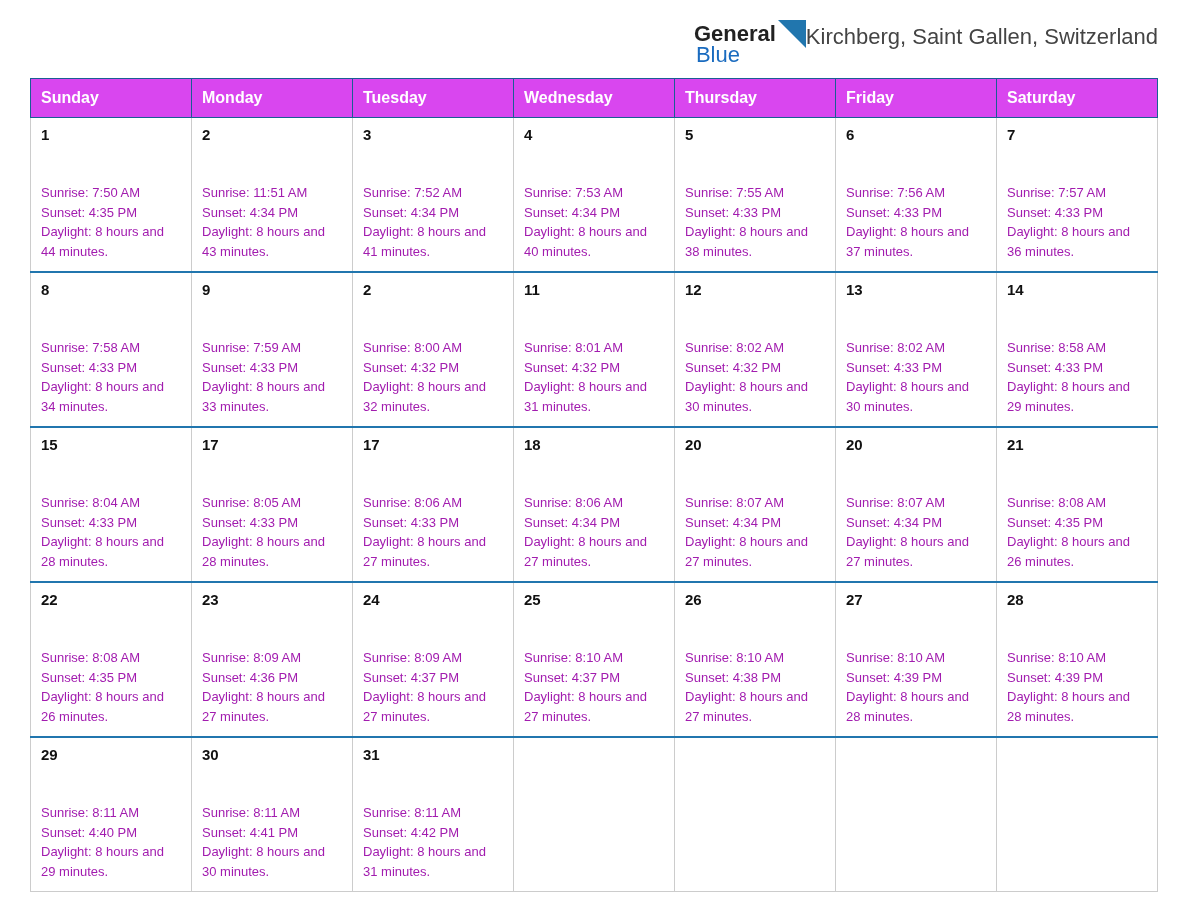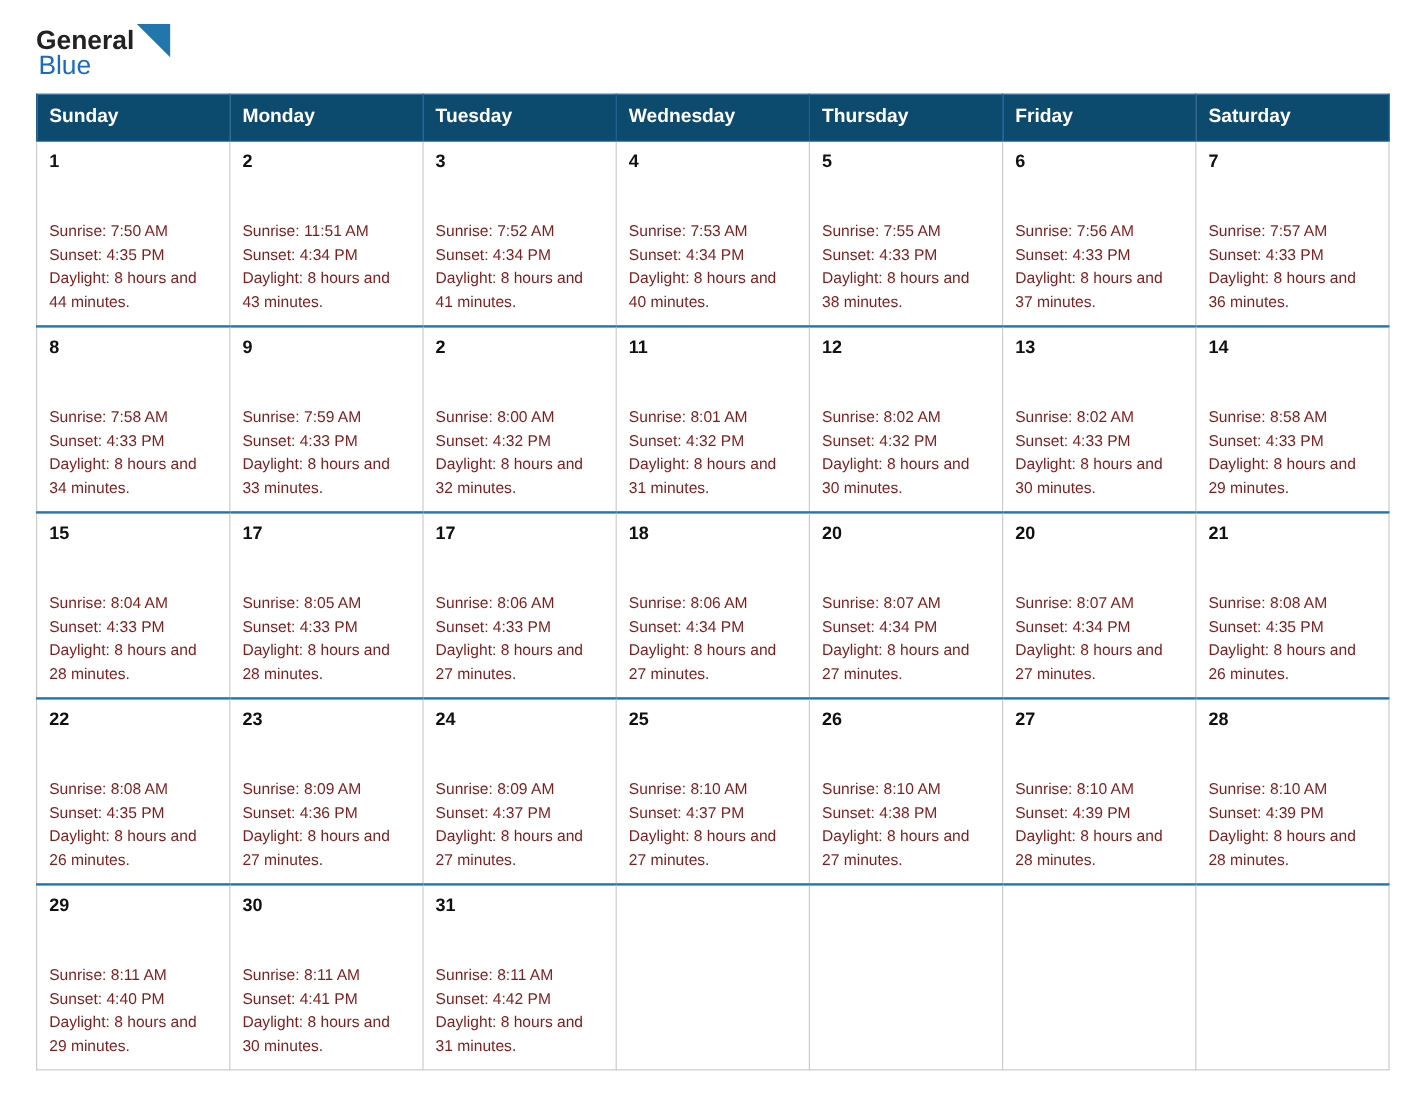--- a/index.html
+++ b/index.html
@@ -8,21 +8,21 @@
       background: #fff;
       color: #222;
       width: 1188px;
       min-height: 918px;
     }
     .page {
       padding: 20px 30px 30px 30px;
     }
     .header {
       display: flex;
-      justify-content: flex-start;
+      justify-content: flex-end;
       align-items: flex-start;
     }
     .logo-text-general {
       font-size: 22px;
       font-weight: bold;
       color: #222;
     }
     .logo-text-blue {
       font-size: 22px;
       font-weight: normal;
@@ -47,21 +47,21 @@
       font-weight: 400;
       color: #444;
       margin-top: 4px;
     }
     .calendar-table {
       width: 100%;
       border-collapse: collapse;
       margin-top: 10px;
     }
     .calendar-table thead tr th {
-      background-color: #0c4a6e;
+      background-color: #d946ef;
       color: #fff;
       font-size: 16px;
       font-weight: 600;
       padding: 10px 10px;
       text-align: left;
       border: 1px solid #1a5e94;
     }
     .calendar-table tbody tr td {
       vertical-align: top;
       padding: 8px 10px 10px 10px;
@@ -74,21 +74,21 @@
     }
     .calendar-table tbody tr td .day-number {
       font-size: 15px;
       font-weight: 600;
       display: block;
       margin-bottom: 4px;
       color: #111;
     }
     .calendar-table tbody tr td .day-info {
       font-size: 13px;
-      color: #7f1d1d;
+      color: #a21caf;
       line-height: 1.5;
       margin-top: 40px;
     }
     .calendar-table tbody tr td.empty {
       background: #fff;
     }
     .row-divider td {
       border-top: 2px solid #2176ae !important;
     }
     .logo-svg-wrap {
@@ -110,20 +110,21 @@
       <div class="logo-row">
         <span class="logo-text-general">General</span>
 
         <svg class="logo-icon" viewBox="0 0 28 28" width="28" height="28">
           <polygon points="0,0 28,0 28,28" fill="#2176ae"></polygon>
         </svg>
       </div>
       <span class="logo-text-blue" style="margin-top:-6px; margin-left:2px;">Blue</span>
     </div>
     <div class="title-block">
+      <h2>Kirchberg, Saint Gallen, Switzerland</h2>
     </div>
   </div>
 
   <table class="calendar-table">
     <thead>
       <tr>
         <th>Sunday</th>
         <th>Monday</th>
         <th>Tuesday</th>
         <th>Wednesday</th>

